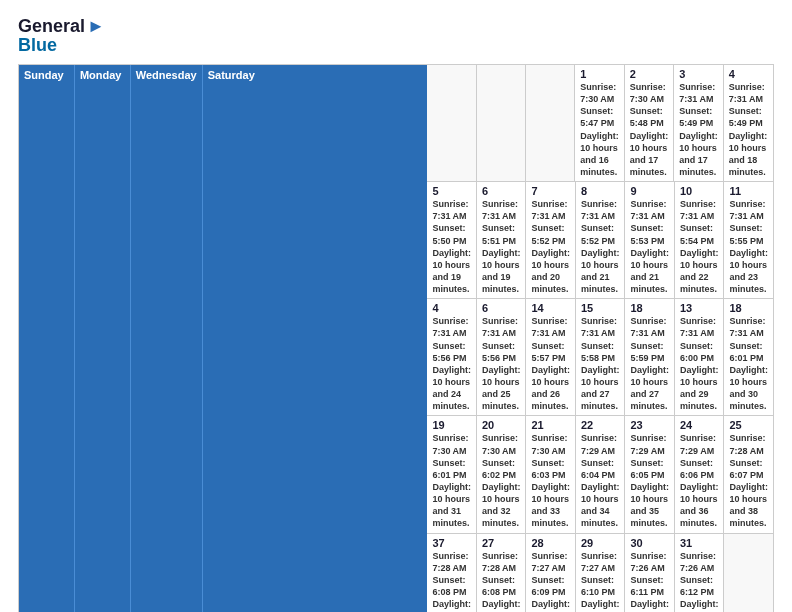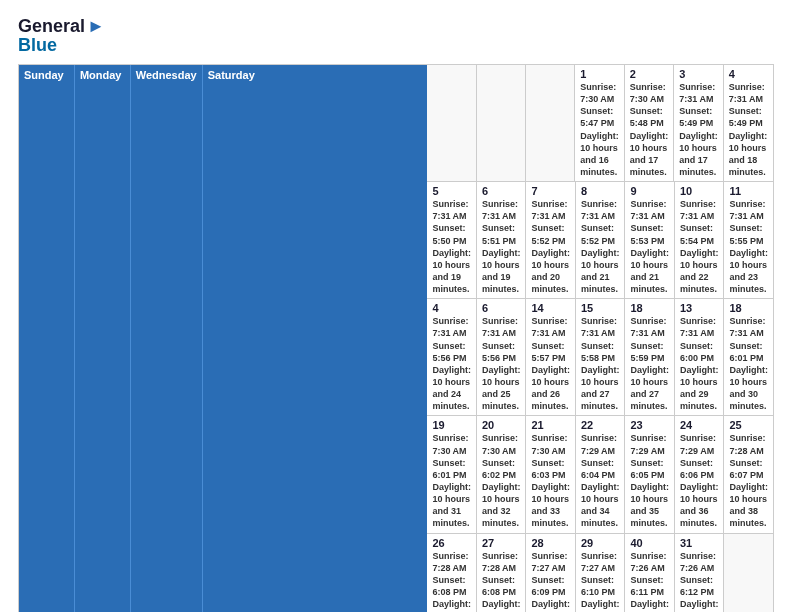--- a/index.html
+++ b/index.html
@@ -306,21 +306,21 @@
           <div class="cal-cell">
             <div class="day-num">25</div>
             <div class="day-info" style="white-space: pre-line;">Sunrise: 7:28 AM
 Sunset: 6:07 PM
 Daylight: 10 hours
 and 38 minutes.</div>
           </div>
         </div>
         <div class="cal-week">
           <div class="cal-cell">
-            <div class="day-num">26</div>
+            <div class="day-num">37</div>
             <div class="day-info" style="white-space: pre-line;">Sunrise: 7:28 AM
 Sunset: 6:08 PM
 Daylight: 10 hours
 and 39 minutes.</div>
           </div>
           <div class="cal-cell">
             <div class="day-num">27</div>
             <div class="day-info" style="white-space: pre-line;">Sunrise: 7:28 AM
 Sunset: 6:08 PM
 Daylight: 10 hours
@@ -334,21 +334,21 @@
 and 42 minutes.</div>
           </div>
           <div class="cal-cell">
             <div class="day-num">29</div>
             <div class="day-info" style="white-space: pre-line;">Sunrise: 7:27 AM
 Sunset: 6:10 PM
 Daylight: 10 hours
 and 43 minutes.</div>
           </div>
           <div class="cal-cell">
-            <div class="day-num">40</div>
+            <div class="day-num">30</div>
             <div class="day-info" style="white-space: pre-line;">Sunrise: 7:26 AM
 Sunset: 6:11 PM
 Daylight: 10 hours
 and 44 minutes.</div>
           </div>
           <div class="cal-cell">
             <div class="day-num">31</div>
             <div class="day-info" style="white-space: pre-line;">Sunrise: 7:26 AM
 Sunset: 6:12 PM
 Daylight: 10 hours

